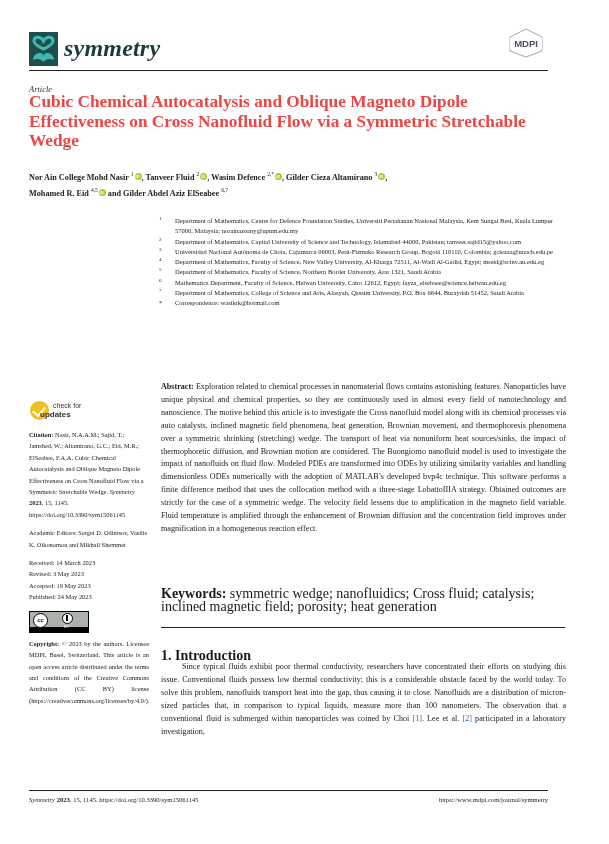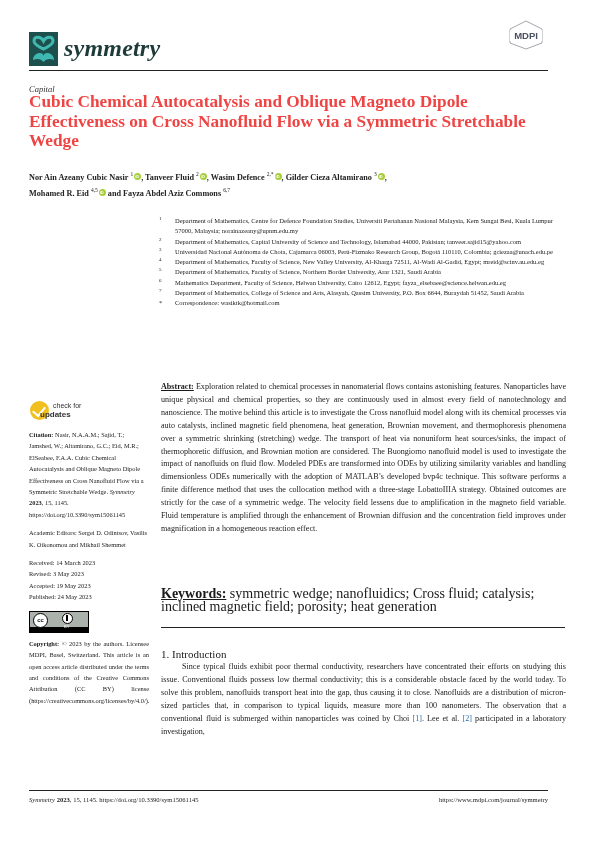--- a/index.html
+++ b/index.html
@@ -4,21 +4,21 @@
 <style>
   html, body { margin: 0; padding: 0; background: #ffffff; }
   body { width: 609px; height: 844px; position: relative; overflow: hidden;
          font-family: "Liberation Serif", "DejaVu Serif", serif; color: #1a1a1a; }
   .abs { position: absolute; }
 
   
   #logo-box { left: 29px; top: 32px; width: 29px; height: 34px; background: #1d4f4d; }
   #journal-name { left: 64px; top: 34px; font-size: 24px; font-weight: bold; font-style: italic;
                   color: #1d3b3a; letter-spacing: 0.2px; line-height: 28px; }
-  #mdpi-logo { left: 508px; top: 20px; width: 36px; height: 30px; text-decoration: underline; }
+  #mdpi-logo { left: 508px; top: 28px; width: 36px; height: 30px; text-decoration: underline; }
   #header-rule { left: 29px; top: 70px; width: 519px; height: 1px; background: #222; }
 
   #article-type { left: 29px; top: 84px; font-size: 8.5px; font-style: italic; color: #333; }
   #title { left: 29px; top: 92px; width: 500px; font-size: 17.3px; font-weight: bold; line-height: 19.5px; color: #ef4444; }
   #authors { left: 29px; top: 168px; width: 520px; font-size: 8.2px; font-weight: bold; line-height: 12.5px; color: #222; }
   #authors sup { font-size: 5.5px; font-weight: normal; }
   .orcid { display: inline-block; width: 7px; height: 7px; border-radius: 50%; background: #a6ce39;
            vertical-align: 0px; margin-left: 1px; position: relative; }
   .orcid::after { content: "iD"; position: absolute; left: 1px; top: 0px; font-size: 4px; color: #fff;
                   font-family: "Liberation Sans", sans-serif; font-weight: bold; line-height: 7px; }
@@ -51,23 +51,23 @@
   #cc-badge .by-circle { position: absolute; left: 32px; top: 1px; width: 11px; height: 11px; border-radius: 50%;
                          background: #fff; border: 1.3px solid #000; box-sizing: border-box; }
   #cc-badge .by-circle::after { content: ""; position: absolute; left: 3px; top: 1px; width: 2px; height: 6px; background: #000; }
   #cc-badge .by-text { position: absolute; left: 34px; bottom: -1px; font-family: "Liberation Sans", sans-serif;
                        font-size: 4px; color: #fff; }
   #copyright { text-align: justify; }
 
   
   #abstract { left: 161px; top: 381px; width: 405px; font-size: 8.1px; line-height: 12.9px; text-align: justify; color: #1a1a1a; }
   #keywords { left: 161px; top: 588px; width: 405px; font-size: 14px; line-height: 12.9px; color: #1a1a1a; }
-  .bold { font-weight: bold; text-decoration: underline; }
+  .bold { font-weight: bold; }
   #main-rule { left: 161px; top: 627px; width: 404px; height: 1px; background: #222; }
-  #intro-heading { left: 161px; top: 648px; font-size: 11px; font-weight: normal; }
+  #intro-heading { left: 161px; top: 648px; font-size: 14px; font-weight: bold; }
   #intro-body { left: 161px; top: 661px; width: 405px; font-size: 8.1px; line-height: 12.9px; text-align: justify; font-family: Liberation Serif, serif; }
   #intro-body p { margin: 0; text-indent: 21px; }
   .cite { color: #2b6cb0; }
 
   
   #footer-rule { left: 29px; top: 790px; width: 519px; height: 1px; background: #222; }
   #footer-left { left: 29px; top: 796px; font-size: 6.6px; color: #222; }
   #footer-right { right: 61px; top: 796px; font-size: 6.6px; color: #222; }
 </style>
 </head>
@@ -82,30 +82,30 @@
 <div id="journal-name" class="abs">symmetry</div>
 <div id="mdpi-logo" class="abs">
   <svg width="36" height="30" viewBox="0 0 36 30">
     <polygon points="18,1 34,9 34,23 18,29 2,23 2,9" fill="none" stroke="#8a8f99" stroke-width="0.8"></polygon>
     <rect x="2" y="10" width="32" height="11" fill="#fff"></rect>
     <text x="18" y="19" text-anchor="middle" font-family="Liberation Sans, sans-serif" font-weight="bold" font-size="9.5" fill="#4a5060">MDPI</text>
   </svg>
 </div>
 <div id="header-rule" class="abs"></div>
 
-<div id="article-type" class="abs">Capital</div>
+<div id="article-type" class="abs">Article</div>
 <div id="title" class="abs">Cubic Chemical Autocatalysis and Oblique Magneto Dipole Effectiveness on Cross Nanofluid Flow via a Symmetric Stretchable Wedge</div>
 
 <div id="authors" class="abs">
-  <span><span>Nor Ain Azeany Cubic Nasir</span> <sup>1</sup><span class="orcid"></span></span><span>, </span>
+  <span><span>Nor Ain College Mohd Nasir</span> <sup>1</sup><span class="orcid"></span></span><span>, </span>
   <span><span>Tanveer Fluid</span> <sup>2</sup><span class="orcid"></span></span><span>, </span>
   <span><span>Wasim Defence</span> <sup>2,*</sup><span class="orcid"></span></span><span>, </span>
   <span><span>Gilder Cieza Altamirano</span> <sup>3</sup><span class="orcid"></span></span><span>, </span><br>
   <span><span>Mohamed R. Eid</span> <sup>4,5</sup><span class="orcid"></span></span><span> and </span>
-  <span><span>Fayza Abdel Aziz Commons</span> <sup>6,7</sup></span>
+  <span><span>Gilder Abdel Aziz ElSeabee</span> <sup>6,7</sup></span>
 </div>
 
 <div id="affiliations" class="abs">
   <div class="aff"><span class="num">1</span><span>Department of Mathematics, Centre for Defence Foundation Studies, Universiti Pertahanan Nasional Malaysia, Kem Sungai Besi, Kuala Lumpur 57000, Malaysia; norainazeany@upnm.edu.my</span></div>
   <div class="aff"><span class="num">2</span><span>Department of Mathematics, Capital University of Science and Technology, Islamabad 44000, Pakistan; tanveer.sajid15@yahoo.com</span></div>
   <div class="aff"><span class="num">3</span><span>Universidad Nacional Autónoma de Chota, Cajamarca 06003, Perú-Fizmako Research Group, Bogotá 110110, Colombia; gciezaa@unach.edu.pe</span></div>
   <div class="aff"><span class="num">4</span><span>Department of Mathematics, Faculty of Science, New Valley University, Al-Kharga 72511, Al-Wadi Al-Gadid, Egypt; mreid@scinv.au.edu.eg</span></div>
   <div class="aff"><span class="num">5</span><span>Department of Mathematics, Faculty of Science, Northern Border University, Arar 1321, Saudi Arabia</span></div>
   <div class="aff"><span class="num">6</span><span>Mathematics Department, Faculty of Science, Helwan University, Cairo 12612, Egypt; fayza_elsebaee@science.helwan.edu.eg</span></div>
   <div class="aff"><span class="num">7</span><span>Department of Mathematics, College of Science and Arts, Alasyah, Qassim University, P.O. Box 6644, Buraydah 51452, Saudi Arabia</span></div>

